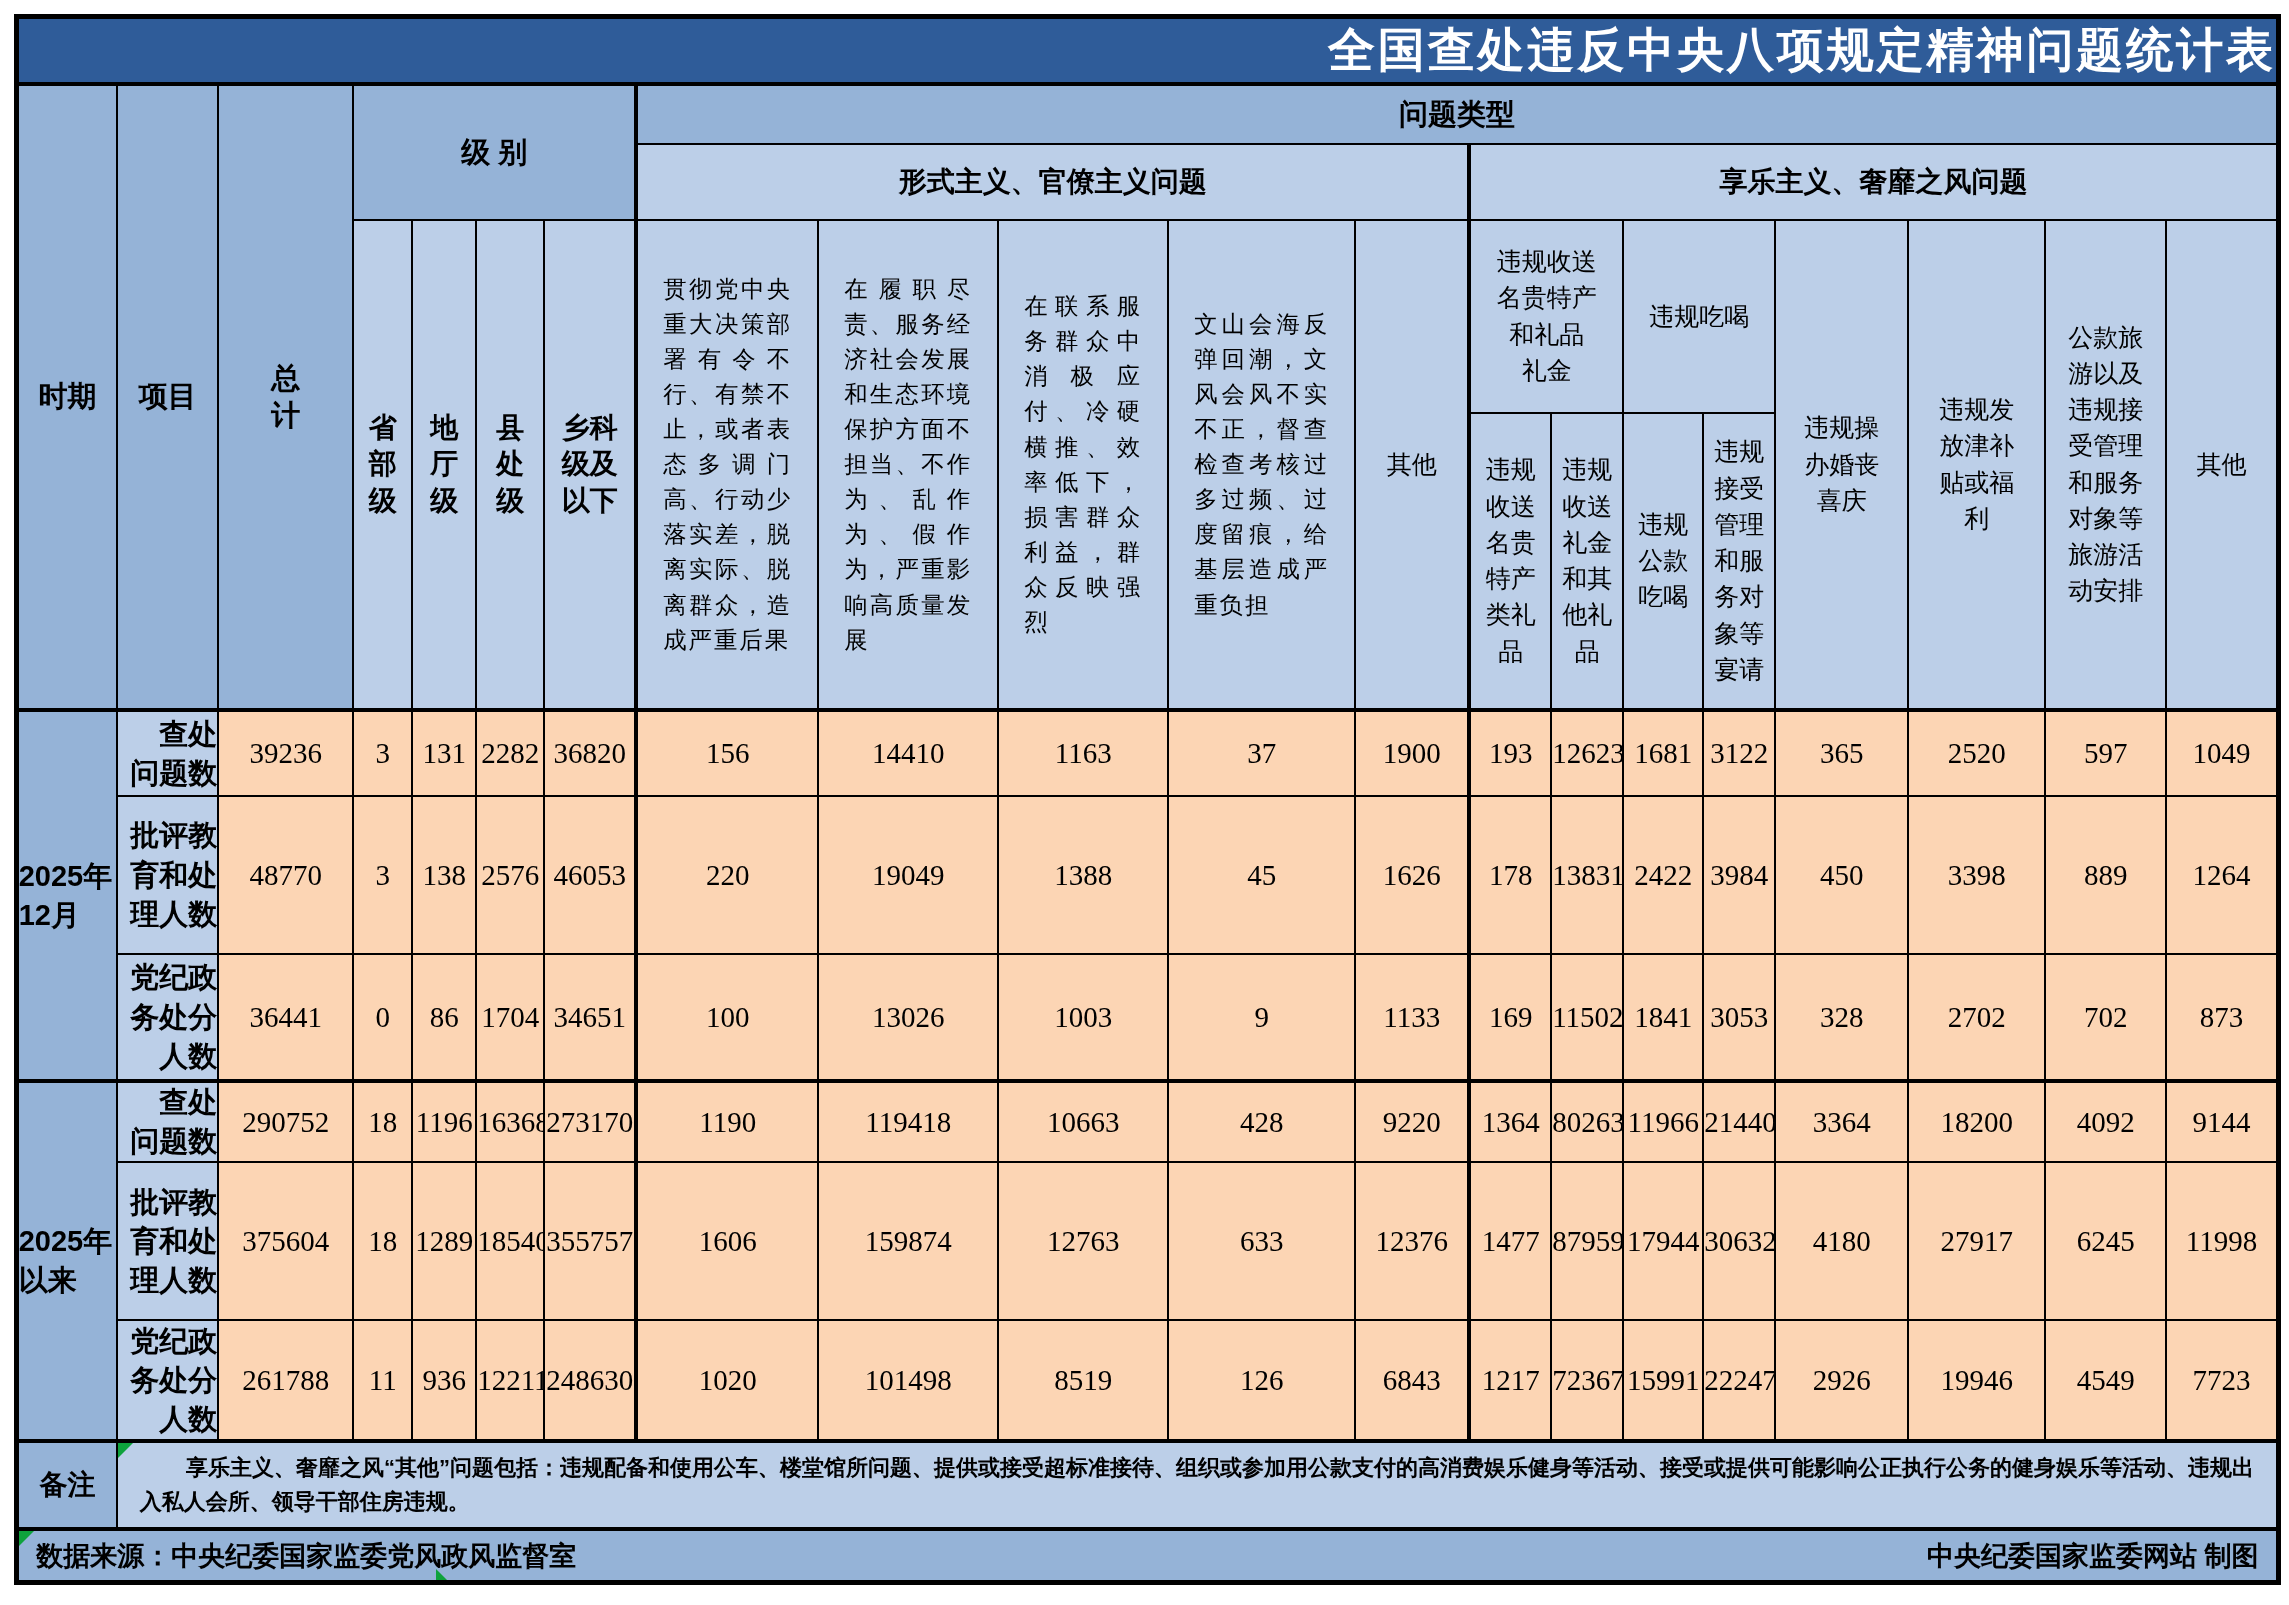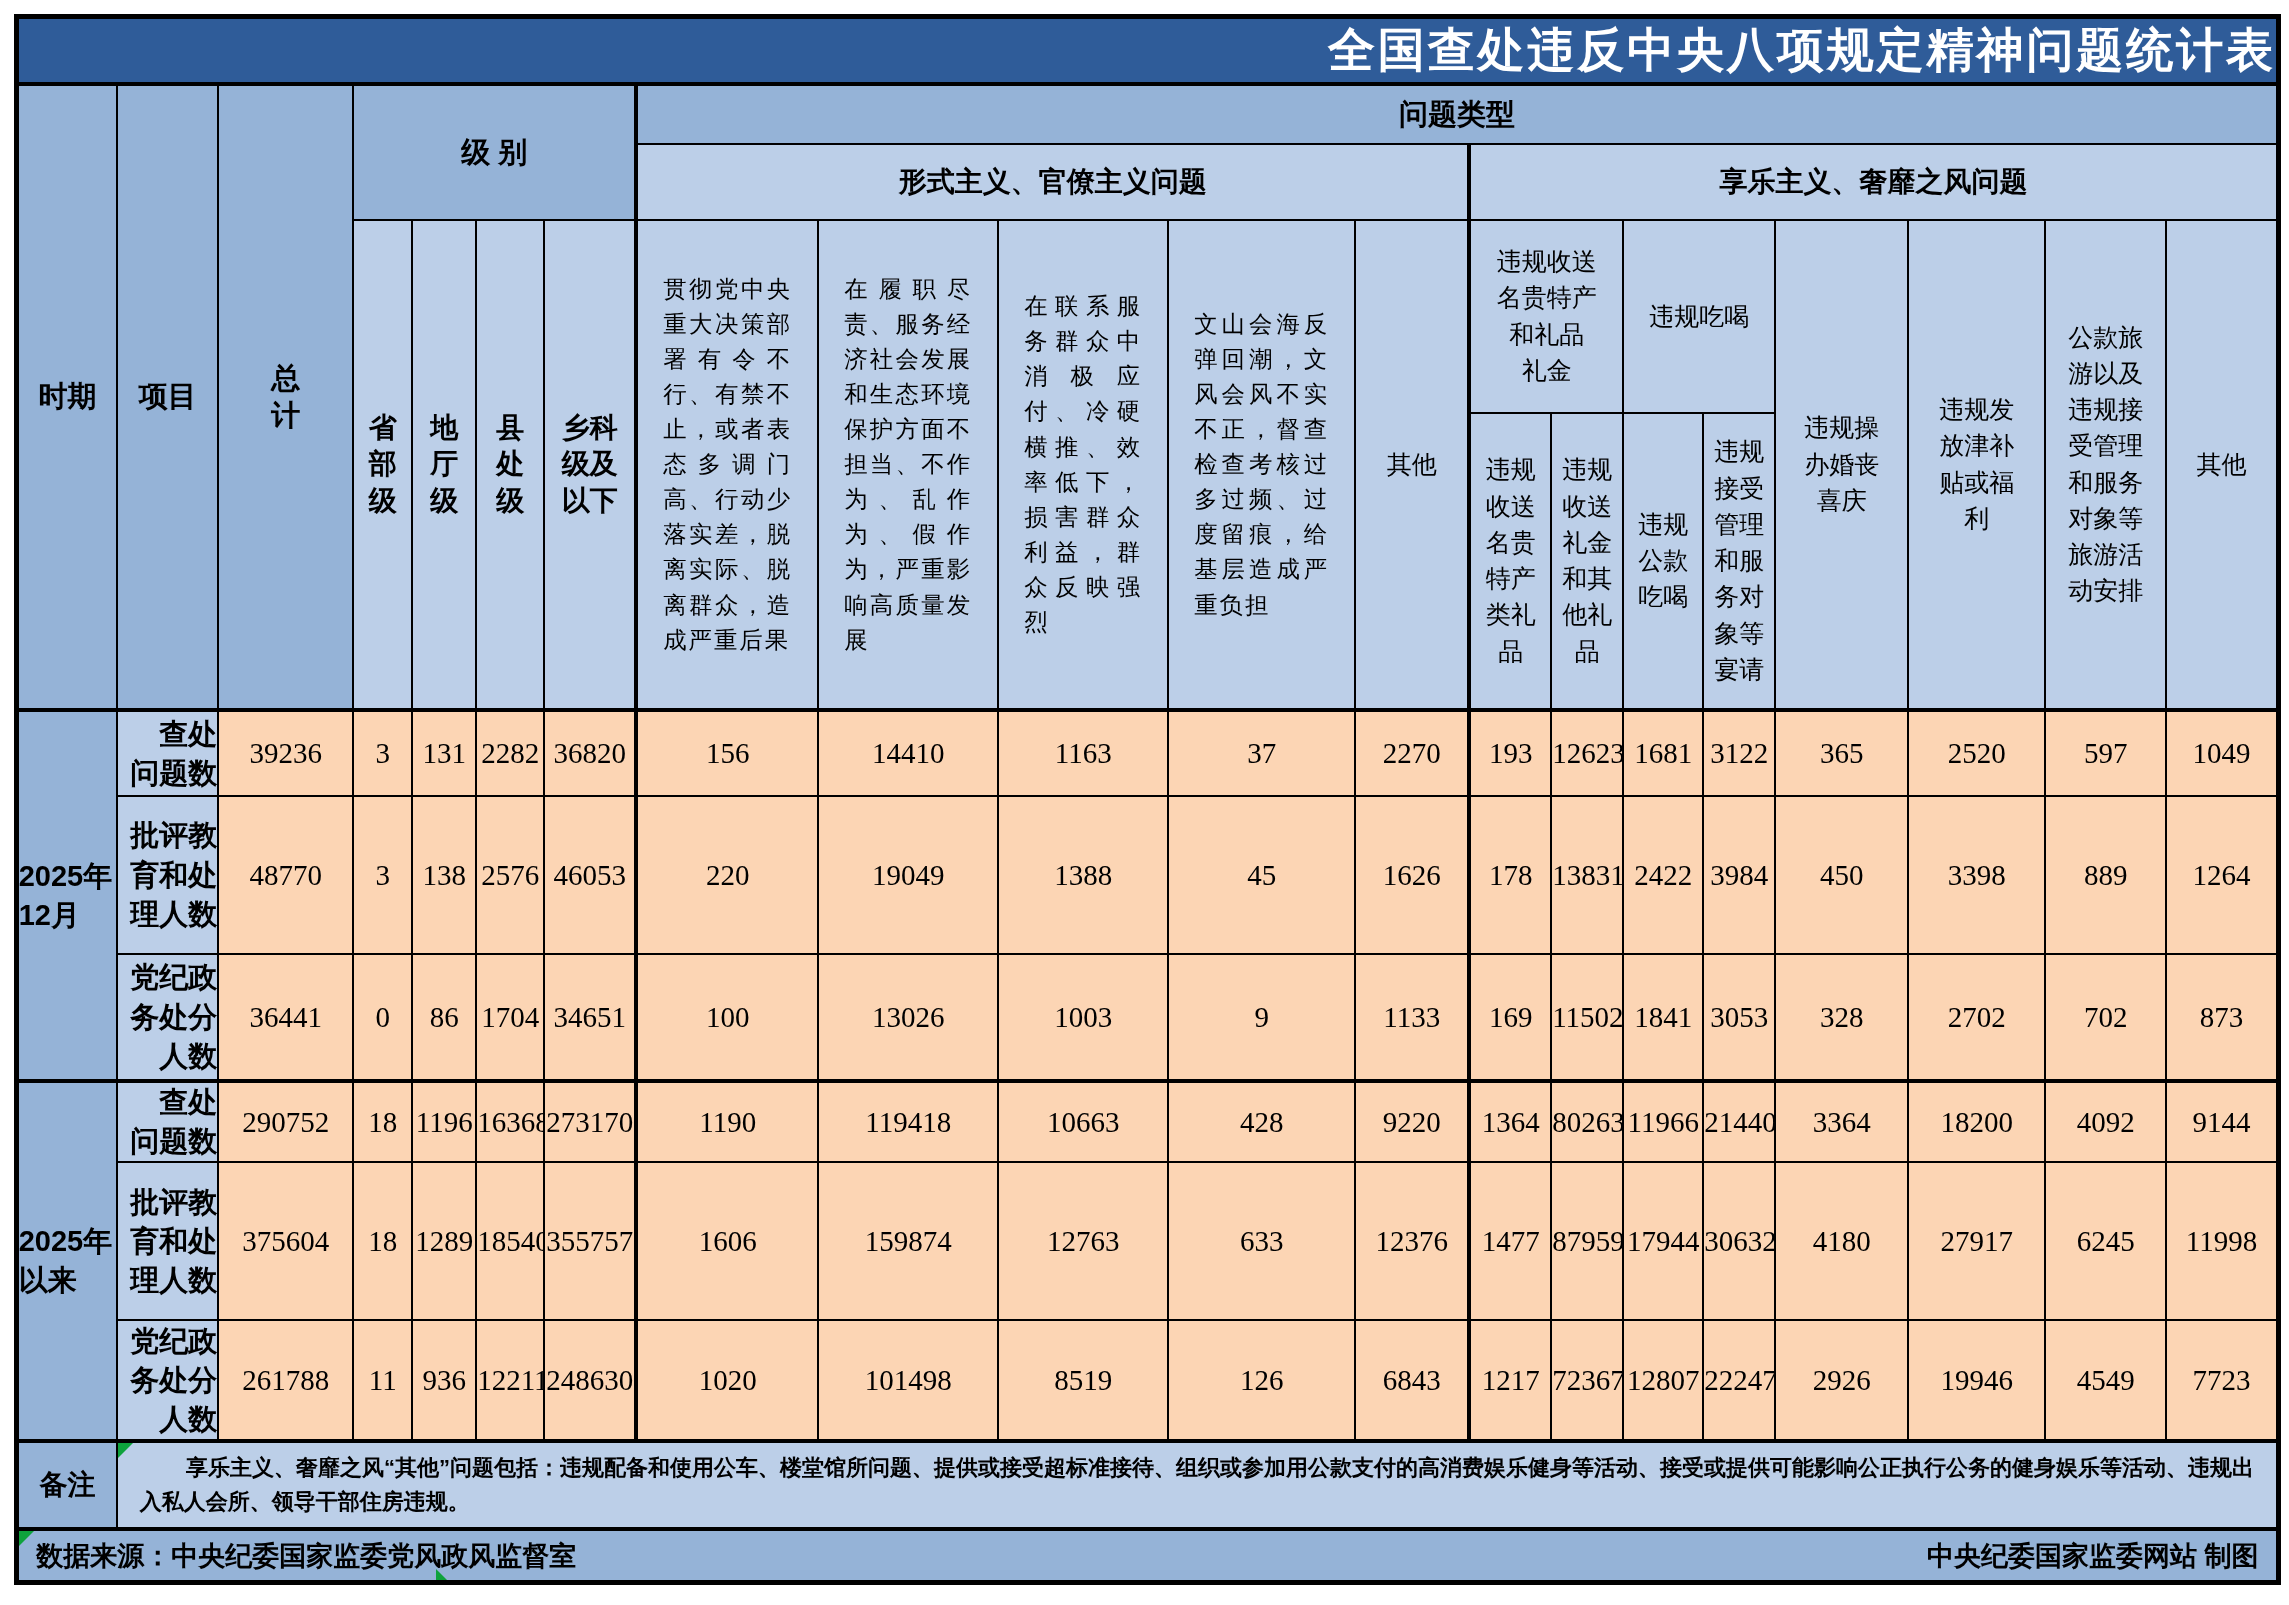--- a/index.html
+++ b/index.html
@@ -167,21 +167,21 @@
 问题数</td>
     <td class="num thickt">39236</td>
     <td class="num thickt">3</td>
     <td class="num thickt thinl">131</td>
     <td class="num thickt thinl">2282</td>
     <td class="num thickt thinl">36820</td>
     <td class="num thickt thickl">156</td>
     <td class="num thickt">14410</td>
     <td class="num thickt">1163</td>
     <td class="num thickt">37</td>
-    <td class="num thickt">2270</td>
+    <td class="num thickt">1900</td>
     <td class="num thickt thickl">193</td>
     <td class="num thickt thinl">12623</td>
     <td class="num thickt">1681</td>
     <td class="num thickt thinl">3122</td>
     <td class="num thickt">365</td>
     <td class="num thickt">2520</td>
     <td class="num thickt">597</td>
     <td class="num thickt">1049</td>
   </tr>
 
@@ -291,21 +291,21 @@
     <td class="num thinl">936</td>
     <td class="num thinl">12211</td>
     <td class="num thinl">248630</td>
     <td class="num thickl">1020</td>
     <td class="num">101498</td>
     <td class="num">8519</td>
     <td class="num">126</td>
     <td class="num">6843</td>
     <td class="num thickl">1217</td>
     <td class="num thinl">72367</td>
-    <td class="num">12807</td>
+    <td class="num">15991</td>
     <td class="num thinl">22247</td>
     <td class="num">2926</td>
     <td class="num">19946</td>
     <td class="num">4549</td>
     <td class="num">7723</td>
   </tr>
 
   <tr style="height:82px">
     <td class="remark-label thickt">备注</td>
     <td class="remark-text" colspan="19">

